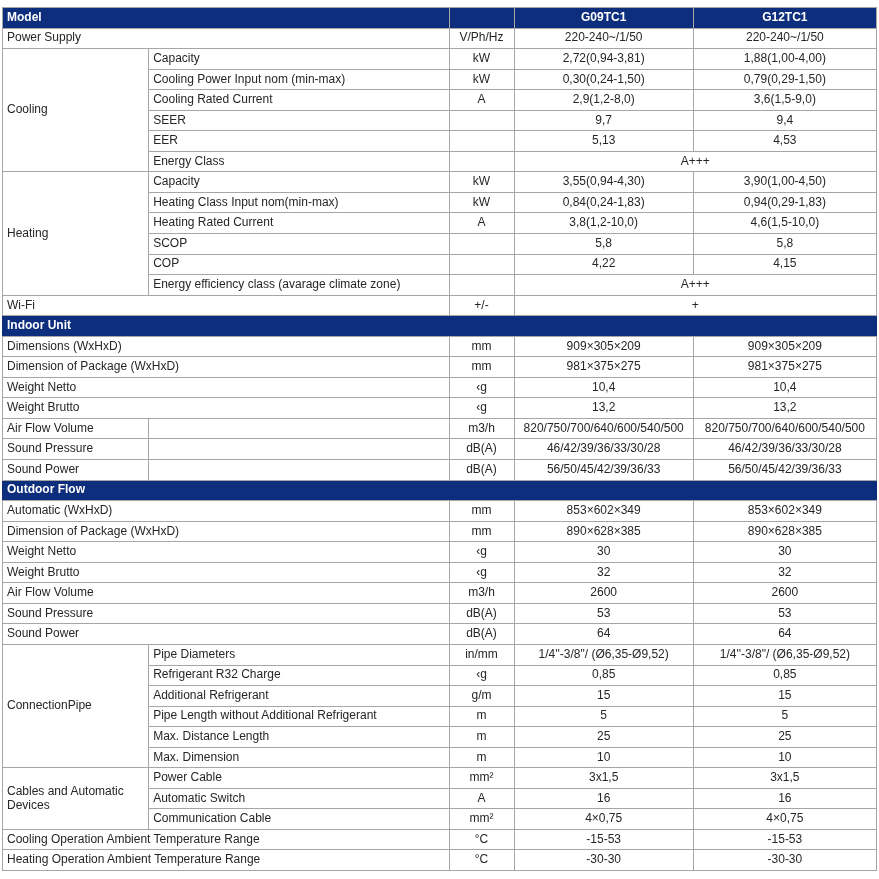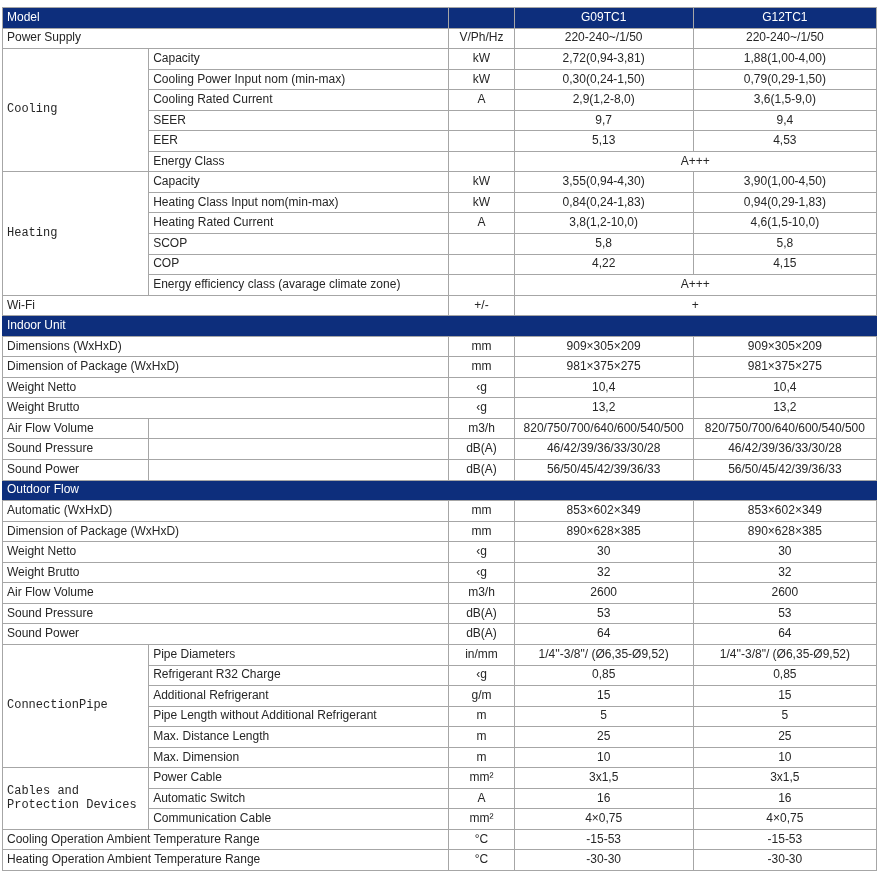--- a/index.html
+++ b/index.html
@@ -10,26 +10,26 @@
     font-size:12px; color:var(--text,#262626);
     border:1px solid #848484;
   }
   td {
     border:1px solid var(--border,#a6a6a6);
     height:19.55px; padding:0 4px;
     overflow:hidden; white-space:nowrap;
     line-height:1.15; vertical-align:middle;
   }
   td.label { text-align:left; }
-  td.group { white-space:normal; vertical-align:middle;font-family:Liberation Mono, monospace; }
+  td.group { white-space:normal; vertical-align:middle; }
   td.unit, td.value { text-align:center; }
   tr.blue td {
     background:var(--accent,#0d2e7c);
     color:var(--header-text,#ffffff);
-    font-weight:400;
+    font-weight:700;
   }
   tr.blue td.bar { border-left-color:var(--accent,#0d2e7c); border-right-color:var(--accent,#0d2e7c); }
 </style>
 </head>
 <body>
 
 <div class="wrap">
   <table class="spec">
     <colgroup>
       <col style="width:146px">
@@ -252,21 +252,21 @@
           <td class="value">25</td>
           <td class="value">25</td>
         </tr>
         <tr>
           <td class="label">Max. Dimension</td>
           <td class="unit">m</td>
           <td class="value">10</td>
           <td class="value">10</td>
         </tr>
         <tr>
-          <td class="label group" rowspan="3">Cables and Protection Devices</td>
+          <td class="label group" rowspan="3">Cables and Automatic Devices</td>
           <td class="label">Power Cable</td>
           <td class="unit">mm²</td>
           <td class="value">3x1,5</td>
           <td class="value">3x1,5</td>
         </tr>
         <tr>
           <td class="label">Automatic Switch</td>
           <td class="unit">A</td>
           <td class="value">16</td>
           <td class="value">16</td>

